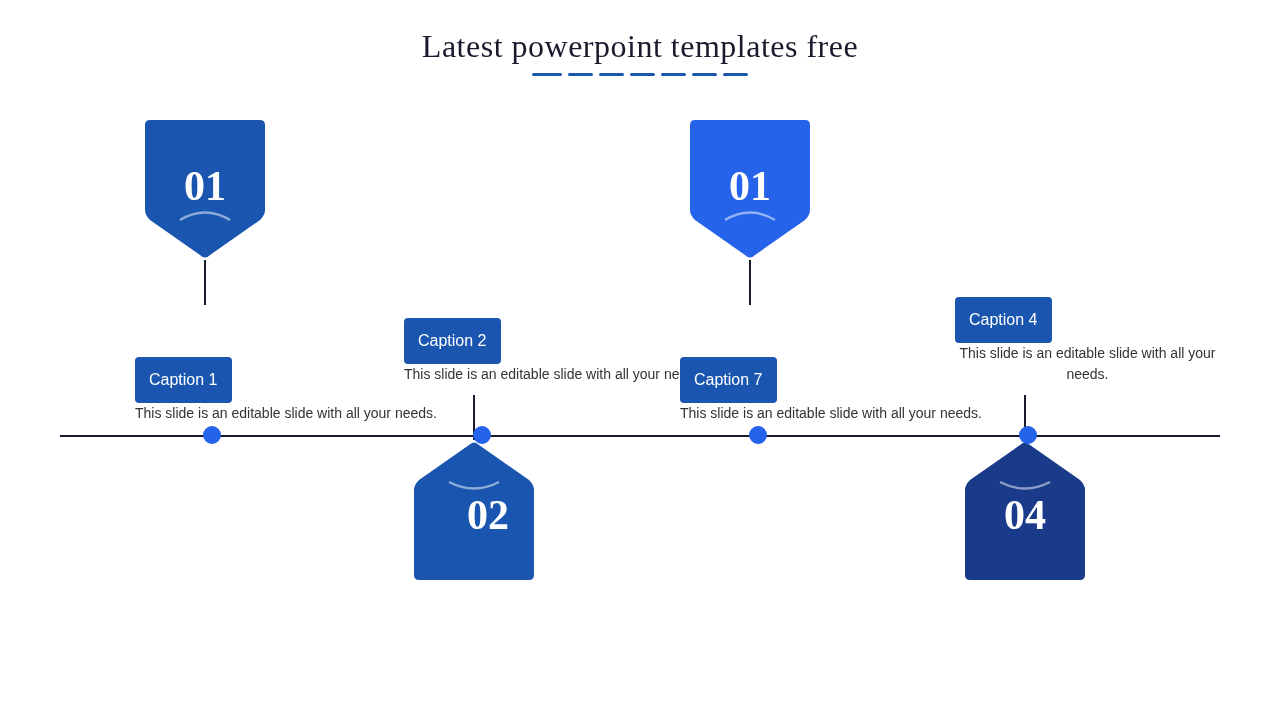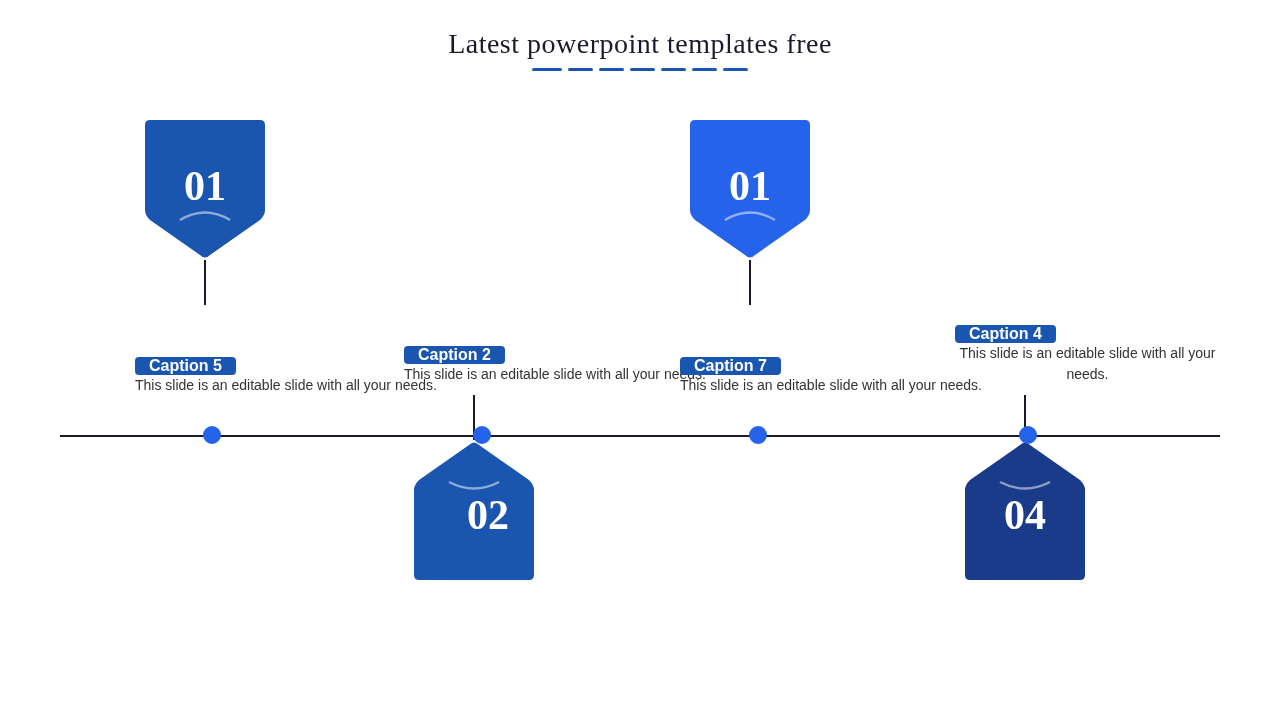--- a/index.html
+++ b/index.html
@@ -17,21 +17,21 @@
       position: relative;
       background: #fff;
     }
 
     .title-area {
       text-align: center;
       padding-top: 28px;
     }
 
     .title-text {
-      font-size: 28px;
+      font-size: 32px;
       font-weight: 400;
       color: #1a1a2e;
       font-family: 'Georgia', serif;
       letter-spacing: 0.5px;
     }
 
     .title-underline {
       display: flex;
       justify-content: center;
       gap: 6px;
@@ -104,22 +104,22 @@
       font-weight: 700;
       color: white;
       font-family: 'Georgia', serif;
     }
 
     .caption-badge {
       display: inline-block;
       background: #1a56b0;
       color: white;
       font-size: 16px;
-      font-weight: 700;
-      padding: 0 14px;
+      font-weight: 400;
+      padding: 14px 14px;
       border-radius: 4px;
       font-family: Arial, sans-serif;
     }
 
     .caption-text {
       font-size: 14px;
       color: #333;
       text-align: center;
       line-height: 1.5;
       font-family: Arial, sans-serif;
@@ -155,21 +155,21 @@
           <path d="M10,10 Q10,5 15,5 L125,5 Q130,5 130,10 L130,95 Q130,100 125,105 L75,140 Q70,145 65,140 L15,105 Q10,100 10,95 Z" fill="#1a56b0"></path>
 
           <path d="M45,105 Q70,90 95,105" stroke="rgba(255,255,255,0.5)" stroke-width="2.5" fill="none"></path>
         </svg>
         <div class="shape-number">01</div>
       </div>
 
       <div style="width:2px; height:45px; background:#1a1a2e; margin-left:69px;"></div>
 
       <div style="margin-top: 52px;">
-        <div class="caption-badge">Caption 5</div>
+        <div class="caption-badge">Caption 1</div>
         <div class="caption-text">This slide is an editable slide with all your needs.</div>
       </div>
     </div>
 
     <div style="position:absolute; left:344px; top:0;">
 
       <div style="height:280px; display:flex; flex-direction:column; justify-content:flex-end; align-items:flex-start; padding-bottom:10px;">
         <div class="caption-badge">Caption 2</div>
         <div class="caption-text">This slide is an editable slide with all your needs.</div>
       </div>

